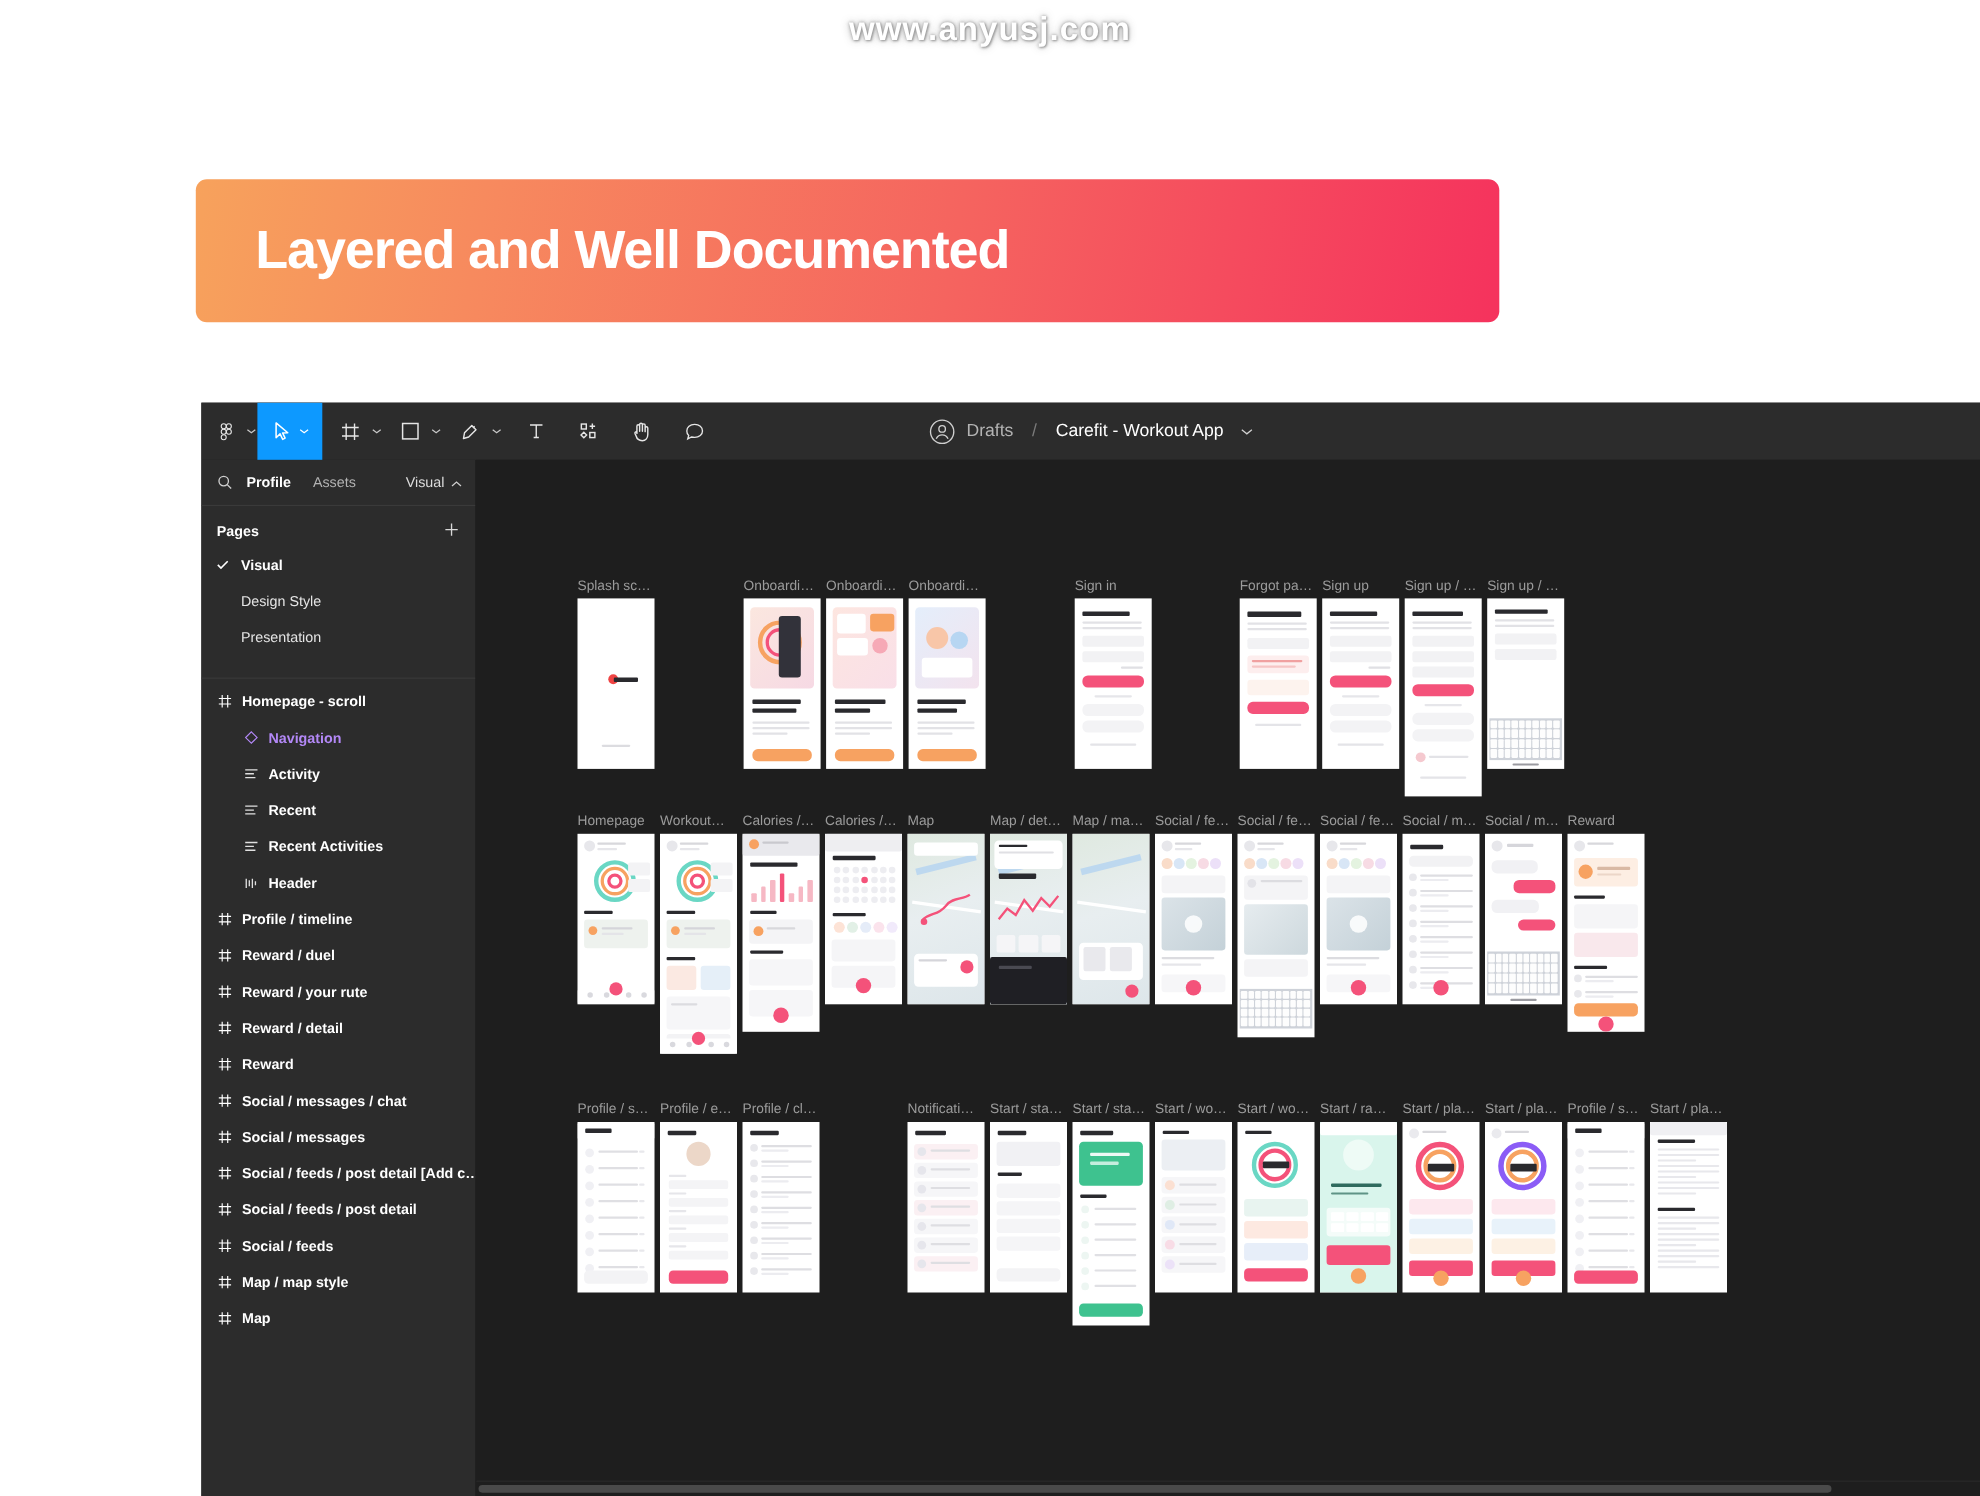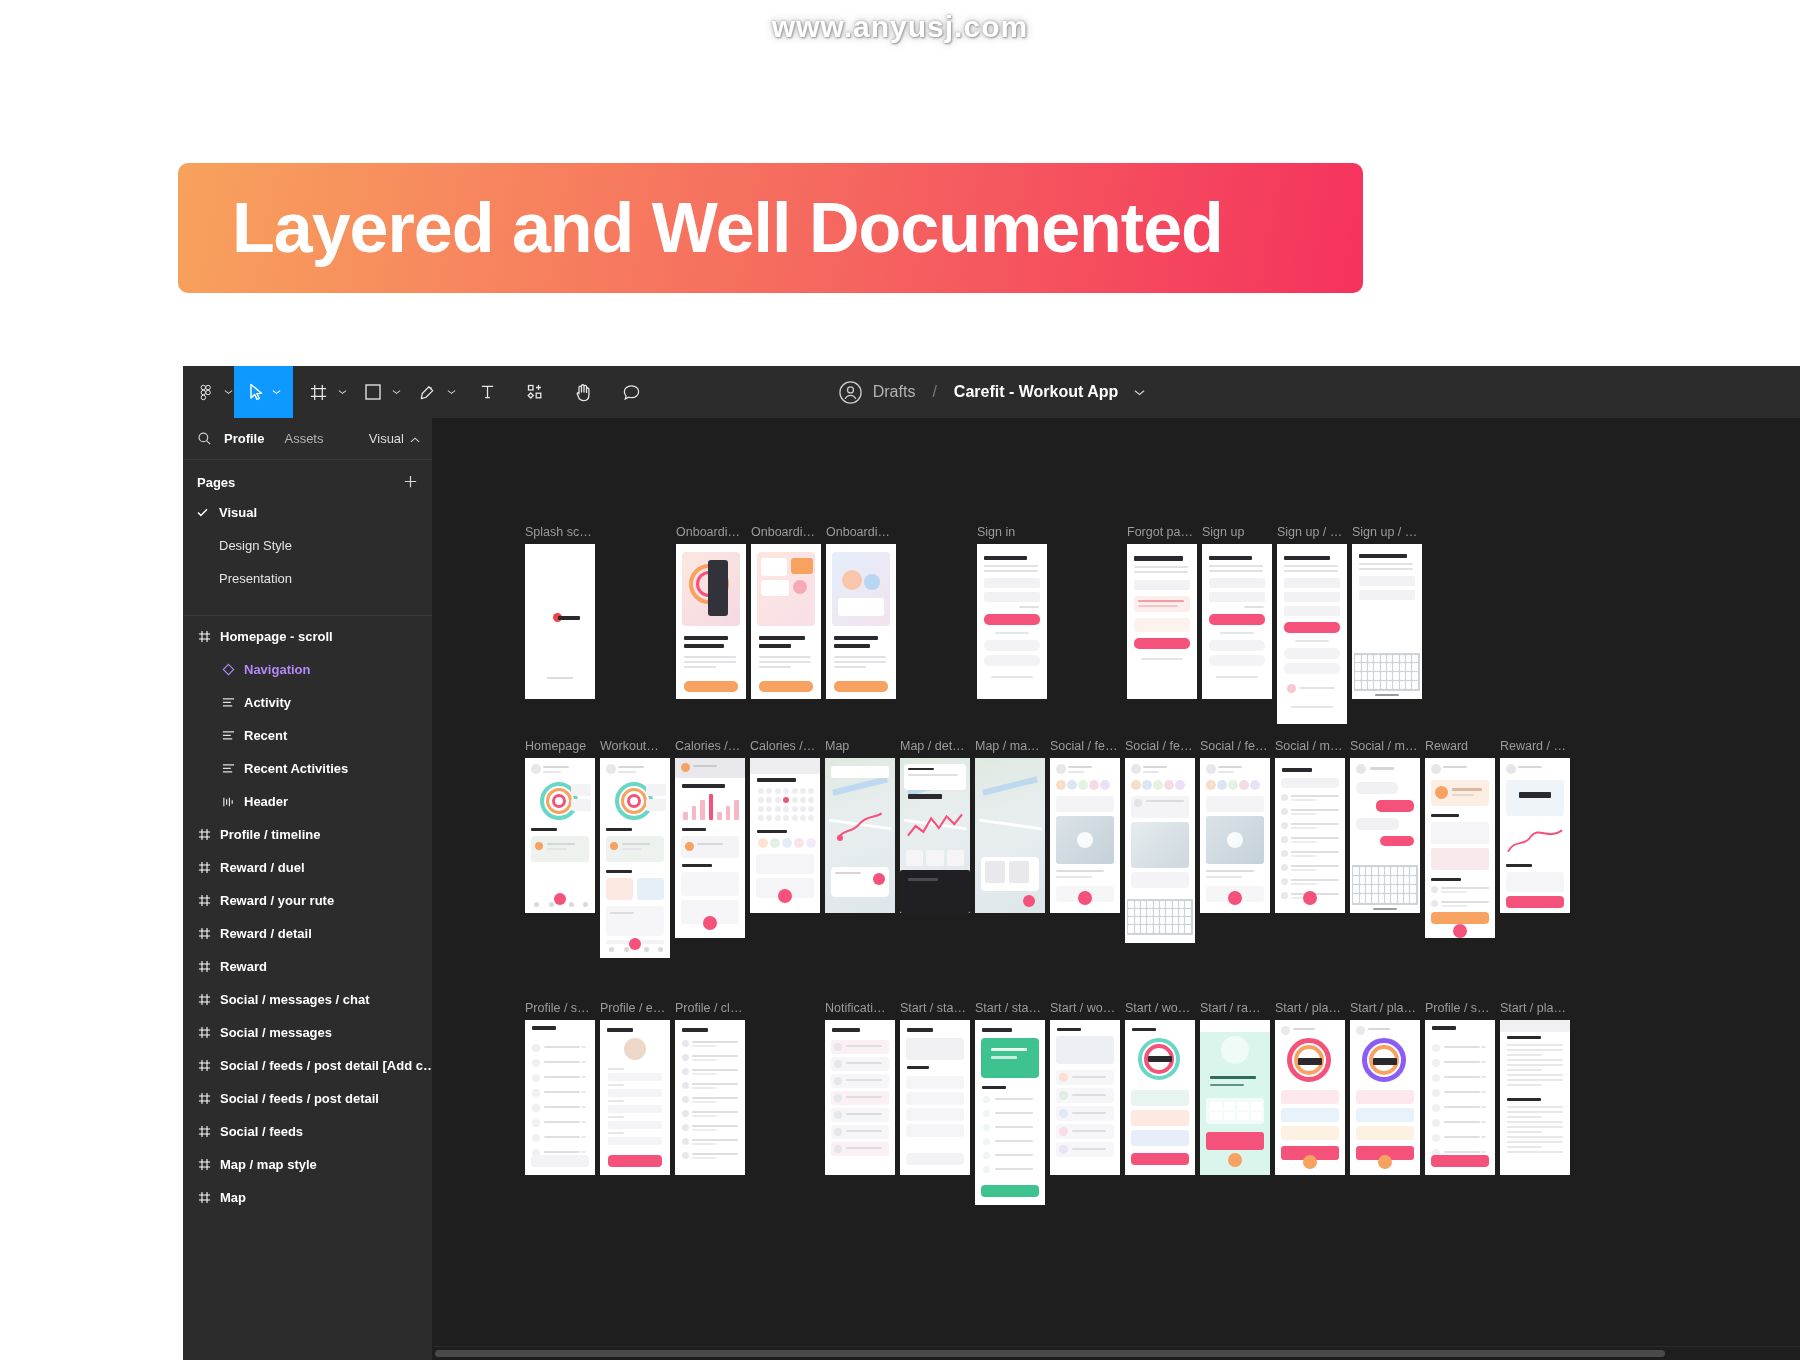--- a/index.html
+++ b/index.html
@@ -23,21 +23,21 @@
 
   
   .banner {
     position: absolute; left: 178px; top: 163px;
     width: 1185px; height: 130px;
     border-radius: 10px;
     background: linear-gradient(100deg, #f7a25c 0%, #f78a5e 22%, #f5645f 58%, #f5325d 100%);
     display: flex; align-items: center;
   }
   .banner-text {
-    color: #fff; font-size: 70px; font-weight: 700;
+    color: #fff; font-size: 49px; font-weight: 700;
     letter-spacing: -1px; padding-left: 54px;
     white-space: nowrap;
   }
 
   
   .figma {
     position: absolute; left: 183px; top: 366px;
     width: 1617px; height: 994px;
     background: #1e1e1e;
     overflow: hidden;
@@ -57,21 +57,21 @@
   .tool svg { display: block; }
   .caret { width: 12px; height: 52px; display: flex; align-items: center; justify-content: center; }
   .caret svg { display:block; }
 
   .toolbar-center {
     position: absolute; left: 0; right: 0; top: 0; height: 52px;
     display: flex; align-items: center; justify-content: center;
     gap: 10px; pointer-events: none;
   }
   .tb-item { pointer-events: auto; display: flex; align-items: center; }
-  .doc-title { color: #ffffff; font-size: 16px; font-weight: 700; }
+  .doc-title { color: #ffffff; font-size: 16px; font-weight: 400; }
   .doc-drafts { color: #b3b3b3; font-size: 16px; font-weight: 400; }
   .doc-sep { color: #7a7a7a; font-size: 16px; margin: 0 7px; }
 
   
   .body { display: flex; height: 942px; }
 
   
   .panel {
     width: 250px; background: #2c2c2c; flex: none;
     display: flex; flex-direction: column;
@@ -1011,35 +1011,20 @@
               <div class="mdot" style="left:6px;top:142px;width:7px;height:7px;background:#e8e8ec"></div>
               <div class="mtxt" style="left:16px;top:143px;width:48px;height:2.4px;background:#dedee2;border-radius:1px"></div>
               <div class="mtxt" style="left:16px;top:147px;width:26.400000000000002px;height:2px;background:#ececf0;border-radius:1px"></div>
               <div class="mdot" style="left:6px;top:156px;width:7px;height:7px;background:#e8e8ec"></div>
               <div class="mtxt" style="left:16px;top:157px;width:48px;height:2.4px;background:#dedee2;border-radius:1px"></div>
               <div class="mtxt" style="left:16px;top:161px;width:26.400000000000002px;height:2px;background:#ececf0;border-radius:1px"></div>
               <div class="mimg" style="left:6px;top:154px;width:58px;height:12px;background:#f7a261;border-radius:4px"></div>
               <div class="mdot" style="left:28px;top:166px;width:14px;height:14px;background:#f4527a"></div>
             </div>
           </div>
-          <div class="frame" style="left: 1067px; top: 340px; width: 70px; height: 155px;">
-            <div class="frame-label">Reward / …</div>
-            <div class="frame-body">
-              <div class="mdot" style="left:6px;top:6px;width:10px;height:10px;background:#e7e7eb"></div>
-              <div class="mtxt" style="left:18px;top:8px;width:24px;height:2.4px;background:#d8d8dc;border-radius:1px"></div>
-              <div class="mimg" style="left:6px;top:22px;width:58px;height:36px;background:#eef4f7;border-radius:3px"></div>
-              <div class="mtxt" style="left:19px;top:34px;width:32px;height:6px;background:#2a2a2e;border-radius:1px"></div>
-              <svg style="position:absolute;left:6px;top:66px" width="58" height="34" viewBox="0 0 60 34" fill="none" stroke="#f4527a" stroke-width="2">
-                <path d="M2 28 C10 14 18 24 26 12 C34 2 44 16 58 6"></path>
-              </svg>
-              <div class="mtxt" style="left:6px;top:106px;width:26px;height:2.6px;background:#2a2a2e;border-radius:1px"></div>
-              <div class="mimg" style="left:6px;top:114px;width:58px;height:20px;background:#f5f5f7;border-radius:3px"></div>
-              <div class="mimg" style="left:6px;top:138px;width:58px;height:12px;background:#f4527a;border-radius:4px"></div>
-            </div>
-          </div>
           <div class="frame" style="left: 92px; top: 602px; width: 70px; height: 155px;">
             <div class="frame-label">Profile / s…</div>
             <div class="frame-body">
               <div class="mimg" style="left:0px;top:0px;width:70px;height:16px;background:#ffffff;border-radius:2px"></div>
               <div class="mtxt" style="left:7px;top:6px;width:24px;height:3.5px;background:#2a2a2e;border-radius:1px"></div>
               <div class="mdot" style="left:7px;top:24px;width:8px;height:8px;background:#f0f0f4"></div>
               <div class="mtxt" style="left:19px;top:26px;width:36px;height:2.4px;background:#dfdfe3;border-radius:1px"></div>
               <div class="mtxt" style="left:56px;top:26px;width:5px;height:2.4px;background:#e8e8ec;border-radius:1px"></div>
               <div class="mdot" style="left:7px;top:39px;width:8px;height:8px;background:#f0f0f4"></div>
               <div class="mtxt" style="left:19px;top:41px;width:36px;height:2.4px;background:#dfdfe3;border-radius:1px"></div>

